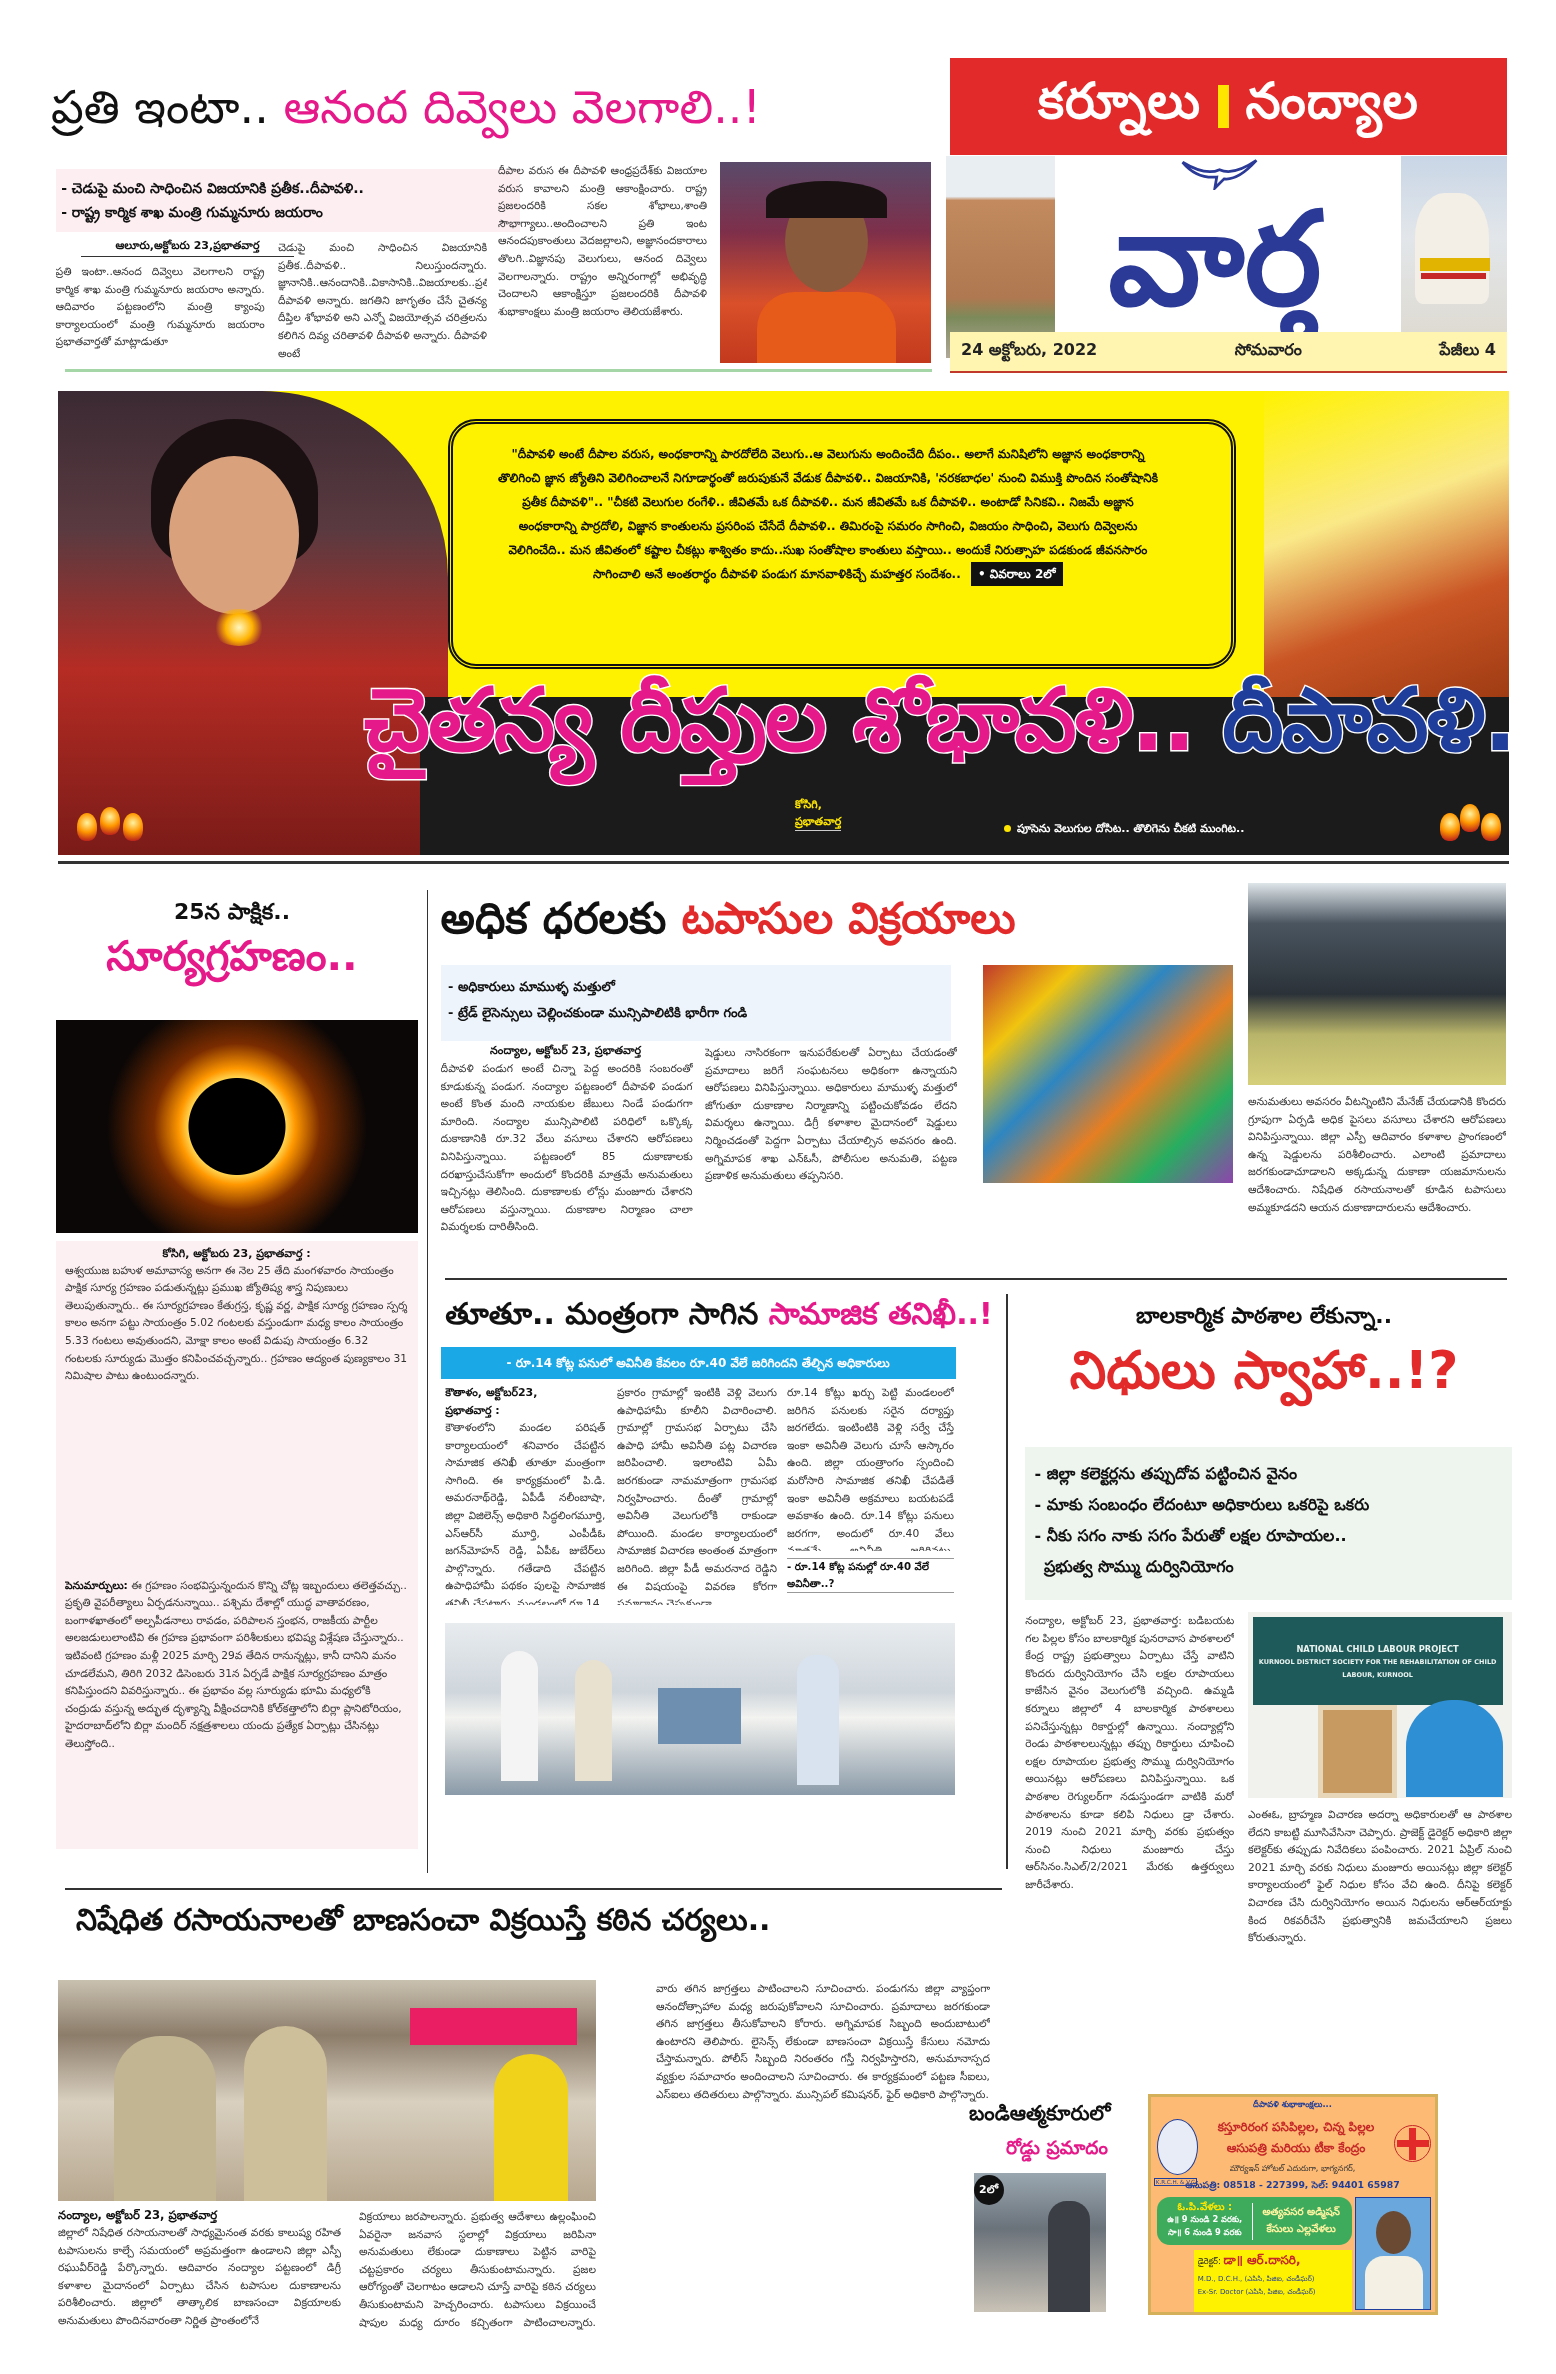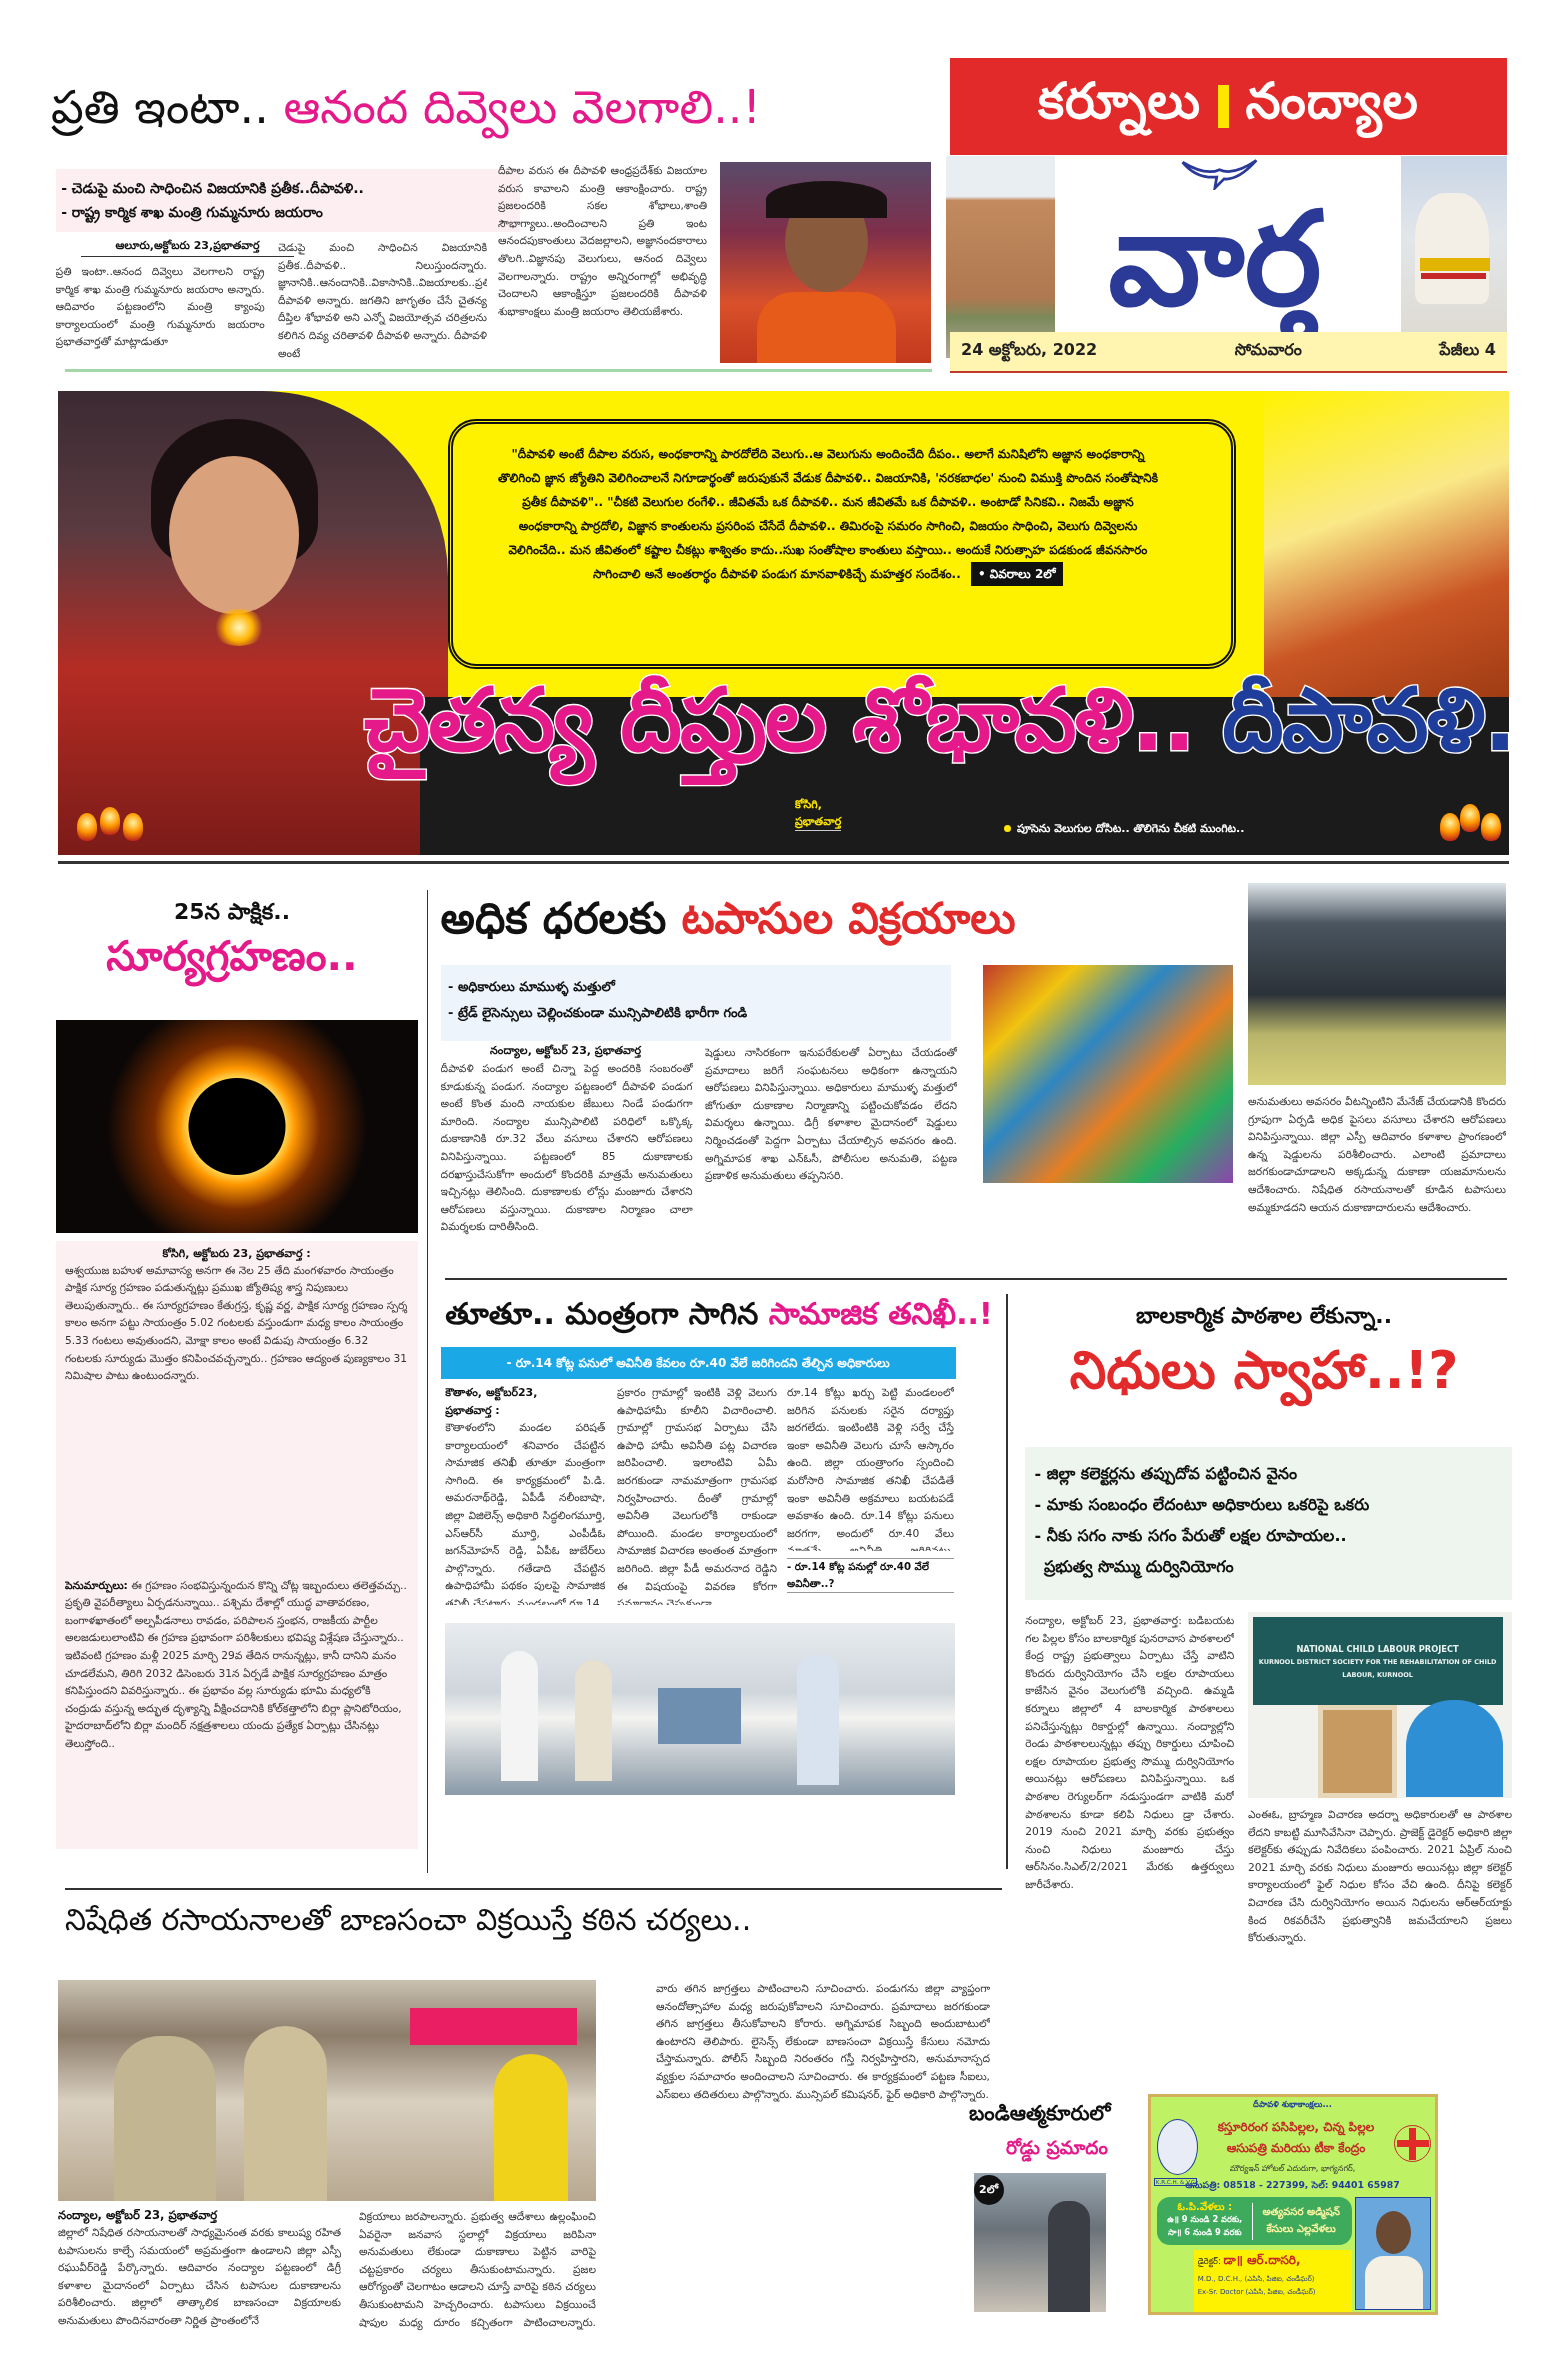--- a/index.html
+++ b/index.html
@@ -192,21 +192,21 @@
       <div style="font-size:6.5px">KURNOOL DISTRICT SOCIETY FOR THE REHABILITATION OF CHILD LABOUR, KURNOOL</div>
     </div>
     <div style="position:absolute;left:70px;top:93px;width:79px;height:93px;background:#c79a62;border:5.6px solid #e7d6b8"></div>
     <div style="position:absolute;left:158px;top:88px;width:97px;height:97px;background:#2f8fd4;border-radius:46px 46px 0 0"></div>
   </div>
   <div class="bodytext" style="position:absolute;left:232px;top:512px;width:264px;height:251px">ఎంఈఓ, బ్రాహ్మణ విచారణ అదర్నా అధికారులతో ఆ పాఠశాల లేదని కాబట్టి మూసివేసినా చెప్పారు. ప్రాజెక్ట్ డైరెక్టర్ అధికారి జిల్లా కలెక్టర్‌కు తప్పుడు నివేదికలు పంపించారు. 2021 ఏప్రిల్ నుంచి 2021 మార్చి వరకు నిధులు మంజూరు అయినట్లు జిల్లా కలెక్టర్ కార్యాలయంలో ఫైల్ నిధుల కోసం వేచి ఉంది. దీనిపై కలెక్టర్ విచారణ చేసి దుర్వినియోగం అయిన నిధులను ఆర్‌ఆర్‌యాక్టు కింద రికవరీచేసి ప్రభుత్వానికి జమచేయాలని ప్రజలు కోరుతున్నారు.</div>
 </div>
 <div class="abs rule" style="left:65px;top:1888px;width:937px;height:1.9px"></div>
 
 <div class="abs" style="left:58px;top:1897px;width:946px;height:464px">
-  <div style="position:absolute;left:7px;top:4.6px;font-size:30px;font-weight:normal;color:#111;white-space:nowrap">నిషేధిత రసాయనాలతో బాణసంచా విక్రయిస్తే కఠిన చర్యలు..</div>
+  <div style="position:absolute;left:18px;top:4.6px;font-size:30px;font-weight:bold;color:#111;white-space:nowrap">నిషేధిత రసాయనాలతో బాణసంచా విక్రయిస్తే కఠిన చర్యలు..</div>
   <div class="photo" style="position:absolute;left:0;top:83px;width:538px;height:221px;background:linear-gradient(180deg,#c9c1b0 0%,#8c7c6a 25%,#d9d0c0 55%,#b8a890 100%)">
     <div style="position:absolute;left:56px;top:56px;width:102px;height:167px;background:#c2b592;border-radius:46px 46px 0 0"></div>
     <div style="position:absolute;left:186px;top:46px;width:83px;height:176px;background:#cdbf9a;border-radius:42px 42px 0 0"></div>
     <div style="position:absolute;left:352px;top:28px;width:167px;height:37px;background:#e91e63"></div>
     <div style="position:absolute;left:436px;top:74px;width:74px;height:148px;background:#f1d21a;border-radius:37px 37px 0 0"></div>
   </div>
   <div class="dateline" style="position:absolute;left:0;top:311px;font-size:11.6px">నంద్యాల, అక్టోబర్ 23, ప్రభాతవార్త</div>
   <div class="bodytext" style="position:absolute;left:0;top:327px;width:283px;height:107px">జిల్లాలో నిషేధిత రసాయనాలతో సాధ్యమైనంత వరకు కాలుష్య రహిత టపాసులను కాల్చే సమయంలో అప్రమత్తంగా ఉండాలని జిల్లా ఎస్పీ రఘువీర్‌రెడ్డి పేర్కొన్నారు. ఆదివారం నంద్యాల పట్టణంలో డిగ్రీ కళాశాల మైదానంలో ఏర్పాటు చేసిన టపాసుల దుకాణాలను పరిశీలించారు. జిల్లాలో తాత్కాలిక బాణసంచా విక్రయాలకు అనుమతులు పొందినవారంతా నిర్ణిత ప్రాంతంలోనే</div>
   <div class="bodytext" style="position:absolute;left:301px;top:311px;width:237px;height:123px">విక్రయాలు జరపాలన్నారు. ప్రభుత్వ ఆదేశాలు ఉల్లంఘించి ఏవరైనా జనవాస స్థలాల్లో విక్రయాలు జరిపినా అనుమతులు లేకుండా దుకాణాలు పెట్టిన వారిపై చట్టప్రకారం చర్యలు తీసుకుంటామన్నారు. ప్రజల ఆరోగ్యంతో చెలగాటం ఆడాలని చూస్తే వారిపై కఠిన చర్యలు తీసుకుంటామని హెచ్చరించారు. టపాసులు విక్రయించే షాపుల మధ్య దూరం కచ్చితంగా పాటించాలన్నారు. బాణసంచాకాల్చేవారు, దీపాలు వెలిగించే</div>
   <div class="bodytext" style="position:absolute;left:598px;top:83px;width:334px;height:351px">వారు తగిన జాగ్రత్తలు పాటించాలని సూచించారు. పండుగను జిల్లా వ్యాప్తంగా ఆనందోత్సాహాల మధ్య జరుపుకోవాలని సూచించారు. ప్రమాదాలు జరగకుండా తగిన జాగ్రత్తలు తీసుకోవాలని కోరారు. అగ్నిమాపక సిబ్బంది అందుబాటులో ఉంటారని తెలిపారు. లైసెన్స్ లేకుండా బాణసంచా విక్రయిస్తే కేసులు నమోదు చేస్తామన్నారు. పోలీస్ సిబ్బంది నిరంతరం గస్తీ నిర్వహిస్తారని, అనుమానాస్పద వ్యక్తుల సమాచారం అందించాలని సూచించారు. ఈ కార్యక్రమంలో పట్టణ సీఐలు, ఎస్‌ఐలు తదితరులు పాల్గొన్నారు. మున్సిపల్ కమిషనర్, ఫైర్ అధికారి పాల్గొన్నారు.</div>
@@ -214,21 +214,21 @@
 
 <div class="abs" style="left:969px;top:2101px;width:176px;height:241px">
   <div style="font-size:20.4px;font-weight:bold;color:#111;white-space:nowrap">బండిఆత్మకూరులో</div>
   <div style="font-size:18.6px;font-weight:bold;color:#e6198a;text-align:center;margin-top:7.4px">రోడ్డు ప్రమాదం</div>
   <div class="photo" style="position:absolute;left:4.6px;top:72px;width:132px;height:139px;background:linear-gradient(180deg,#9aa7b0 0%,#6a727a 40%,#c9c2b6 100%)">
     <div style="position:absolute;left:74px;top:28px;width:42px;height:111px;background:#3b3e45;border-radius:18.6px 18.6px 0 0"></div>
   </div>
   <div style="position:absolute;left:4.6px;top:74px;width:30px;height:30px;border-radius:50%;background:#111;color:#fff;font-size:11px;font-weight:bold;line-height:30px;text-align:center">2లో</div>
 </div>
 
-<div class="abs" style="left:1148px;top:2094px;width:290px;height:221px;background:#bef264;border:3.7px solid #d4b05a;overflow:hidden">
+<div class="abs" style="left:1148px;top:2094px;width:290px;height:221px;background:#fdba74;border:3.7px solid #d4b05a;overflow:hidden">
   <div style="position:absolute;left:0;width:283px;top:1.9px;text-align:center;font-size:8.3px;color:#1f3d9b;font-weight:bold">దీపావళి శుభాకాంక్షలు...</div>
   <div style="position:absolute;left:5.6px;top:22px;width:41px;height:56px;border:1.9px solid #1f3d9b;border-radius:50%;background:#e8ecf6">
     <div style="position:absolute;top:58px;left:-3.7px;font-size:5.6px;color:#1f3d9b;white-space:nowrap;border:0.9px solid #1f3d9b;padding:0 0.9px">K.R.C.H. &amp; V.C</div>
   </div>
   <div style="position:absolute;left:50px;top:20.4px;width:190px;text-align:center;color:#c62828;font-weight:bold;font-size:12px;line-height:20.4px">
     <div>కస్తూరిరంగ పసిపిల్లల, చిన్న పిల్లల</div>
     <div>ఆసుపత్రి మరియు టీకా కేంద్రం</div>
   </div>
   <div style="position:absolute;left:243px;top:28px;width:37px;height:37px;border:1.9px solid #c62828;border-radius:50%">
     <div style="position:absolute;left:14px;top:1.9px;width:6.5px;height:32px;background:#e32a2a"></div>

